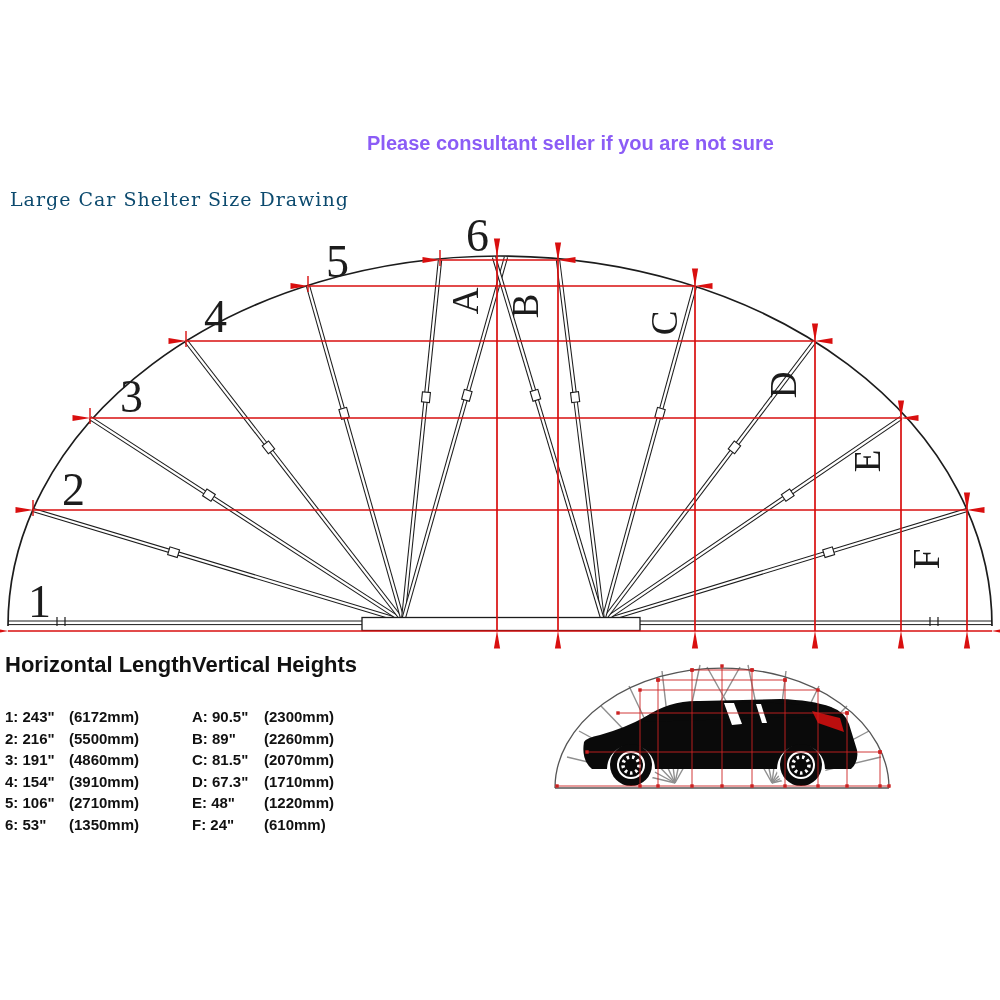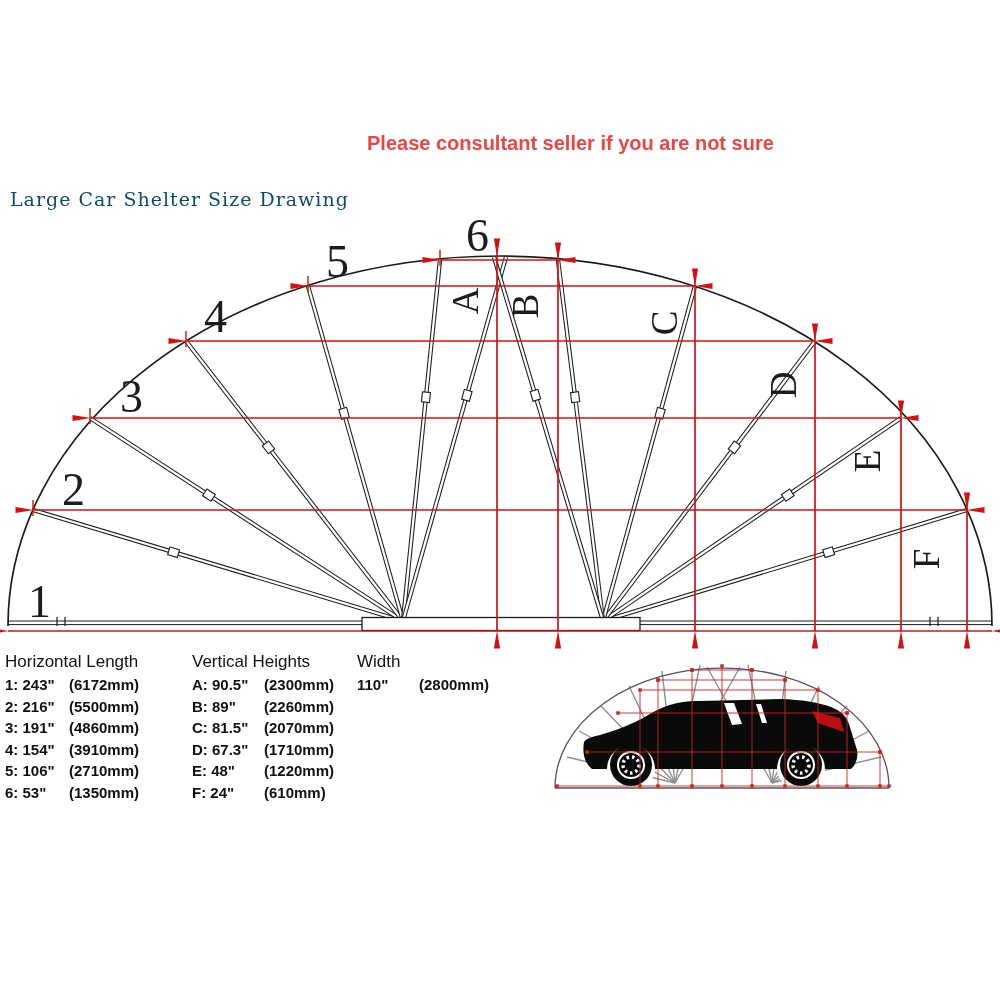--- a/index.html
+++ b/index.html
@@ -2,23 +2,23 @@
 <html><head>
 <meta charset="utf-8">
 <style>
   html,body{margin:0;padding:0;background:#ffffff;}
   .page{position:relative;width:1000px;height:1000px;background:#fff;overflow:hidden;
         font-family:"Liberation Sans",sans-serif;}
   svg{position:absolute;left:0;top:0;}
   .main-title{position:absolute;left:10px;top:188px;font-family:"DejaVu Serif","Liberation Serif",serif;
               font-size:19px;color:#0c4a6e;letter-spacing:1px;white-space:nowrap;}
   .note{position:absolute;left:367px;top:127px;font-weight:bold;font-size:20px;line-height:33px;
-        color:#ef4444;white-space:nowrap;}
+        color:#8b5cf6;white-space:nowrap;}
   .legend-col{position:absolute;top:652px;color:#111;}
-  .legend-col h3{margin:0 0 2px 0;font-size:17px;font-weight:normal;}
+  .legend-col h3{margin:0 0 28px 0;font-size:22px;font-weight:bold;}
   .legend-row{display:flex;font-size:15px;font-weight:bold;line-height:21.6px;white-space:nowrap;}
   .legend-row .c1{width:64px;flex:none;}
   .vert .legend-row .c1{width:72px;}
   .wid .legend-row .c1{width:62px;}
   .dim-label{font-family:"Liberation Serif","DejaVu Serif",serif;fill:#1c1c1c;}
 </style>
 </head>
 <body>
 
 <div class="page">
@@ -274,21 +274,14 @@
     <div class="legend-row">
         <span class="c1">E: 48"</span>
         <span>(1220mm)</span>
       </div>
     <div class="legend-row">
         <span class="c1">F: 24"</span>
         <span>(610mm)</span>
       </div>
   </div>
 
-  <div class="legend-col wid" style="left:357px;">
-    <h3>Width</h3>
-    <div class="legend-row">
-        <span class="c1">110"</span>
-        <span>(2800mm)</span>
-      </div>
-  </div>
 
 </div>
 
 </body></html>

